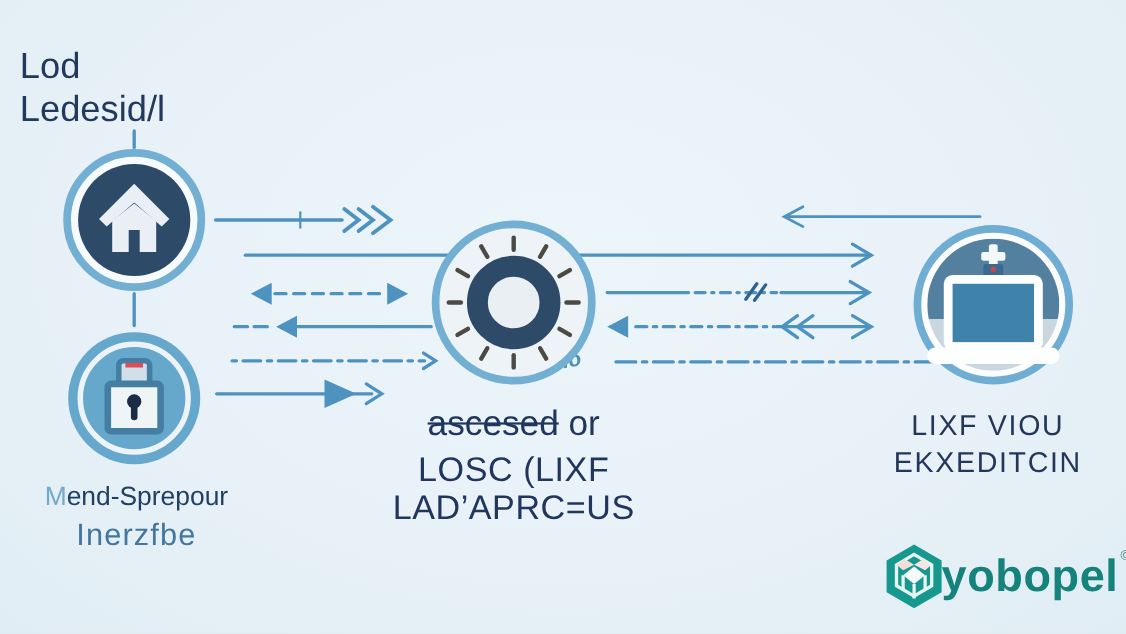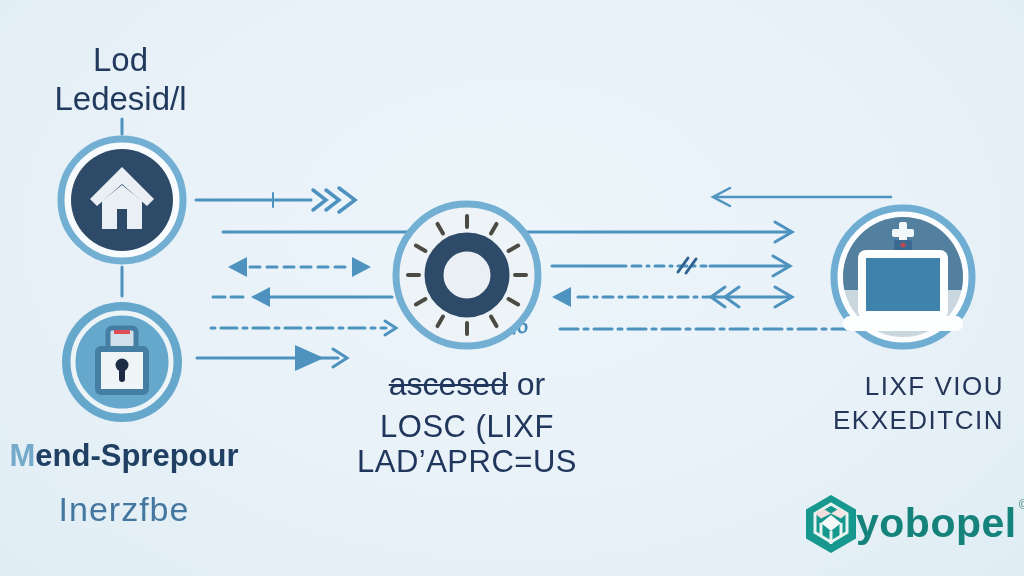--- a/index.html
+++ b/index.html
@@ -5,33 +5,33 @@
   html,body{margin:0;padding:0;background:#dfe9ee;}
   #canvas{
     position:relative;width:1024px;height:576px;overflow:hidden;
     background:radial-gradient(ellipse at 50% 40%, #ecf5fa 0%, #e7f1f7 60%, #e0edf4 100%);
     font-family:"Liberation Sans","DejaVu Sans",sans-serif;
   }
   .abs{position:absolute;}
   .layer-arrows{left:0;top:0;width:1024px;height:576px;z-index:1;}
   .node{z-index:2;}
   .txt{z-index:3;}
-  .tl-title{left:18px;top:40px;width:205px;text-align:center;font-size:33px;line-height:39px;color:#21395c;}
+  .tl-title{left:18px;top:40px;width:205px;text-align:left;font-size:33px;line-height:39px;color:#21395c;}
   .heading{left:562px;top:120px;}
   .heading .h1{font-size:34px;color:#1d3356;}
   .heading .h2{font-size:30px;color:#7cb0d0;margin-top:3px;letter-spacing:1px;}
   .caption{left:342px;top:366px;width:250px;text-align:center;color:#21365c;}
   .caption .c1{font-size:32px;margin-bottom:6px;}
   .caption .c1 .strike{text-decoration:line-through;text-decoration-thickness:2px;}
   .caption .c2,.caption .c3{font-size:31px;line-height:35px;letter-spacing:0.5px;}
-  .right-label{left:792px;top:369px;width:212px;text-align:right;color:#24365a;font-size:26px;line-height:34px;letter-spacing:1.5px;}
+  .right-label{left:792px;top:369px;width:212px;text-align:center;color:#24365a;font-size:26px;line-height:34px;letter-spacing:1.5px;}
   .bl-label{left:0px;top:438px;width:248px;text-align:center;}
-  .bl-label .l1{font-size:31px;color:#1f3f63;font-weight:bold;}
+  .bl-label .l1{font-size:24px;color:#1f3f63;}
   .bl-label .l1 .init{color:#74aac9;}
-  .bl-label .l2{font-size:34px;color:#44779f;margin-top:16px;letter-spacing:1px;}
+  .bl-label .l2{font-size:28px;color:#44779f;margin-top:4px;letter-spacing:1px;}
   .logo-text{left:856px;top:497px;font-size:41px;font-weight:bold;color:#15837b;letter-spacing:0.5px;}
   .logo-text sup{font-size:13px;color:#44897f;vertical-align:28px;margin-left:2px;font-weight:normal;}
 </style>
 </head>
 <body>
 
 <div id="canvas">
 
   <svg class="abs layer-arrows" viewBox="0 0 1024 576">
     <g stroke="#4e92bf" stroke-width="3" fill="none" stroke-linecap="round">

